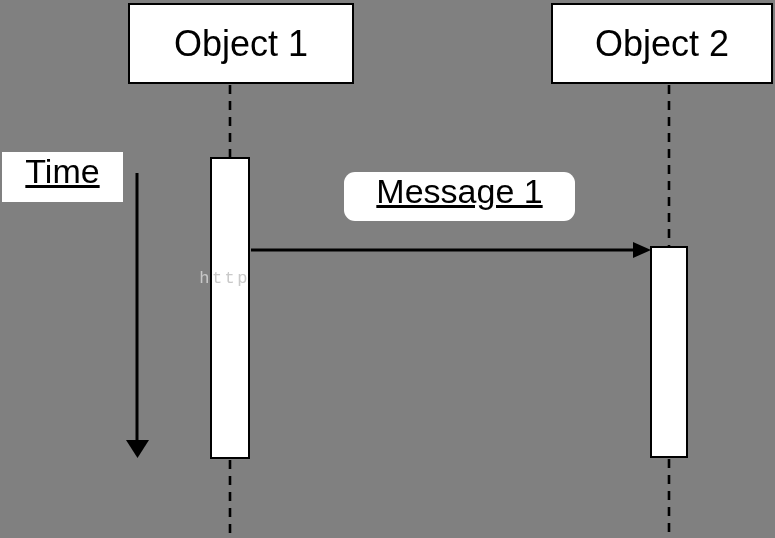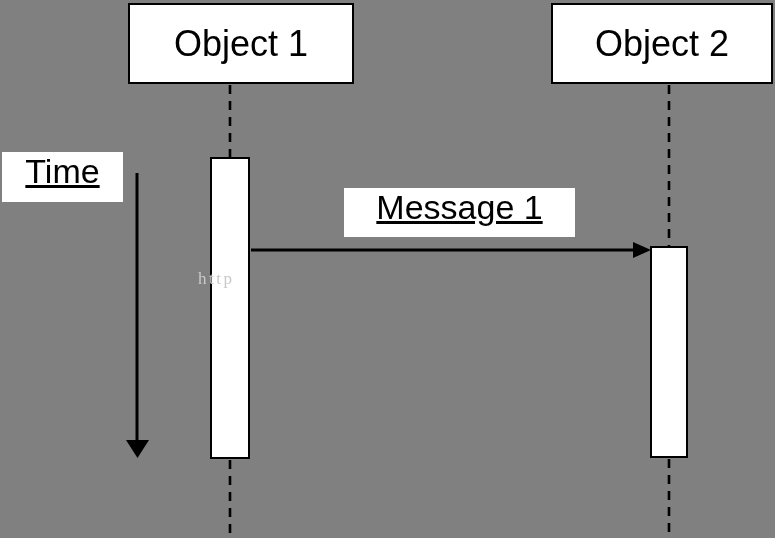--- a/index.html
+++ b/index.html
@@ -73,25 +73,26 @@
     white-space: nowrap;
   }
 
   .watermark {
     position: absolute;
     left: 198px;
     top: 266px;
     height: 26px;
     display: flex;
     align-items: stretch;
-    font-family: Liberation Serif, serif;
+    font-family: Liberation Mono, monospace;
     font-size: 17px;
     line-height: 26px;
     white-space: nowrap;
     z-index: 5;
+    text-align: right;
   }
   .wm-prefix {
     display: inline-block;
     width: 52px;
     color: var(--watermark-text, #d0d0d0);
     letter-spacing: 2.5px;
   }
   .wm-main {
     display: inline-block;
     background: var(--watermark-bg, #000000);
@@ -122,21 +123,21 @@
   <div class="obj-box" style="left:128px; top:3px; width:226px; height:81px;">
     <span class="lbl">Object 1</span>
   </div>
   <div class="obj-box" style="left:551px; top:3px; width:222px; height:81px;">
     <span class="lbl">Object 2</span>
   </div>
 
   <div class="activation" style="left:210px; top:157px; width:40px; height:302px;"></div>
   <div class="activation" style="left:650px; top:246px; width:38px; height:212px;"></div>
 
-  <div class="label-box" style="left:344px; top:188px; width:231px; height:49px; z-index:4;">
+  <div class="label-box" style="left:344px; top:172px; width:231px; height:49px; z-index:4;border-radius:11px;">
     <span class="lbl">Message 1</span>
   </div>
 
   <div class="label-box" style="left:2px; top:152px; width:121px; height:50px;">
     <span class="lbl">Time</span>
   </div>
 
   <div class="watermark">
     <span class="wm-prefix">http</span>
   </div>

